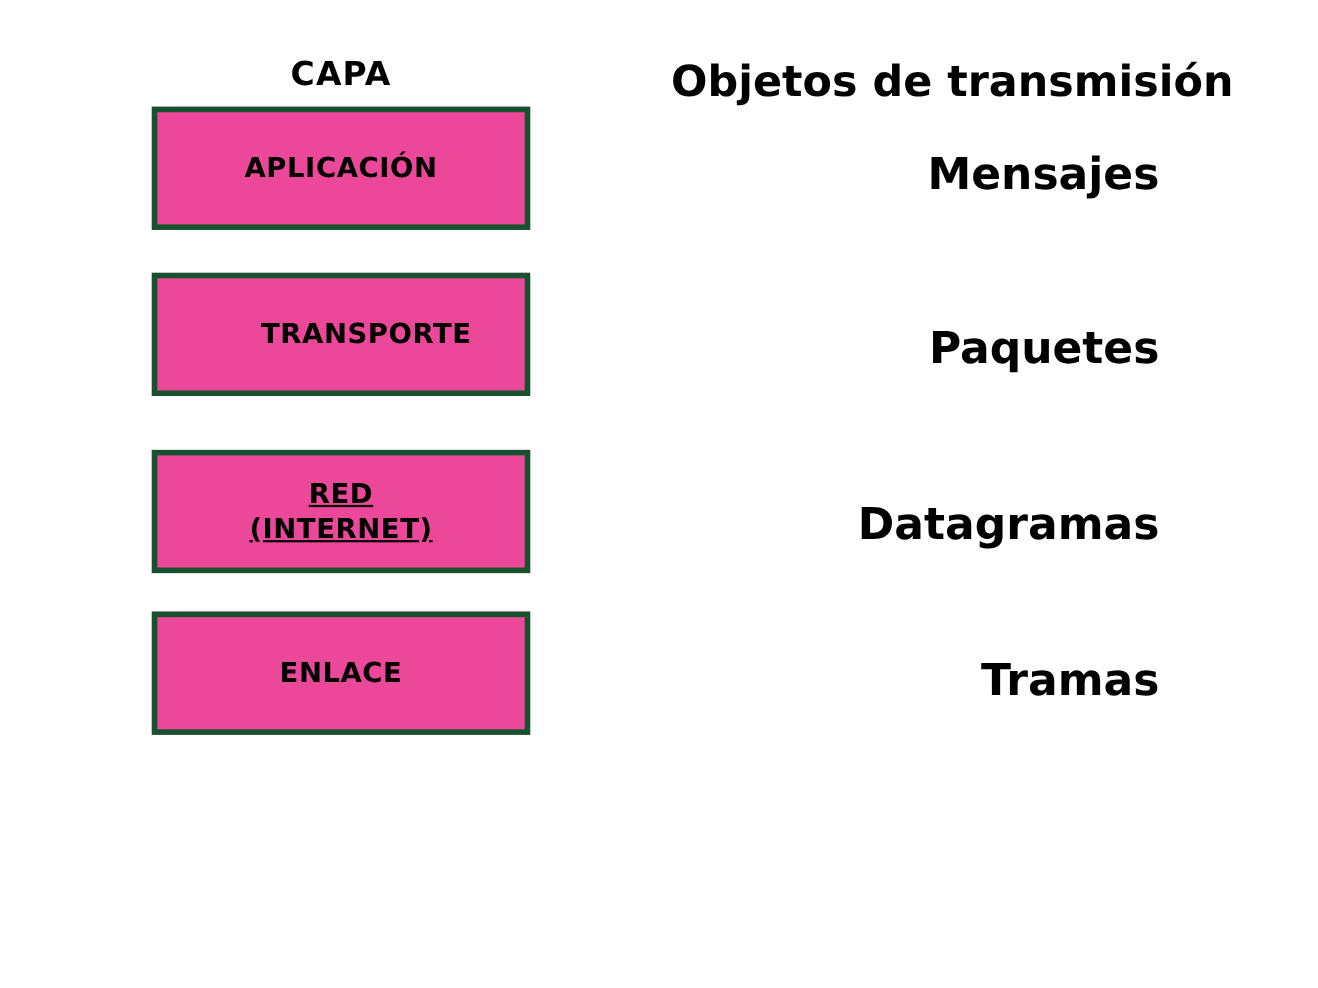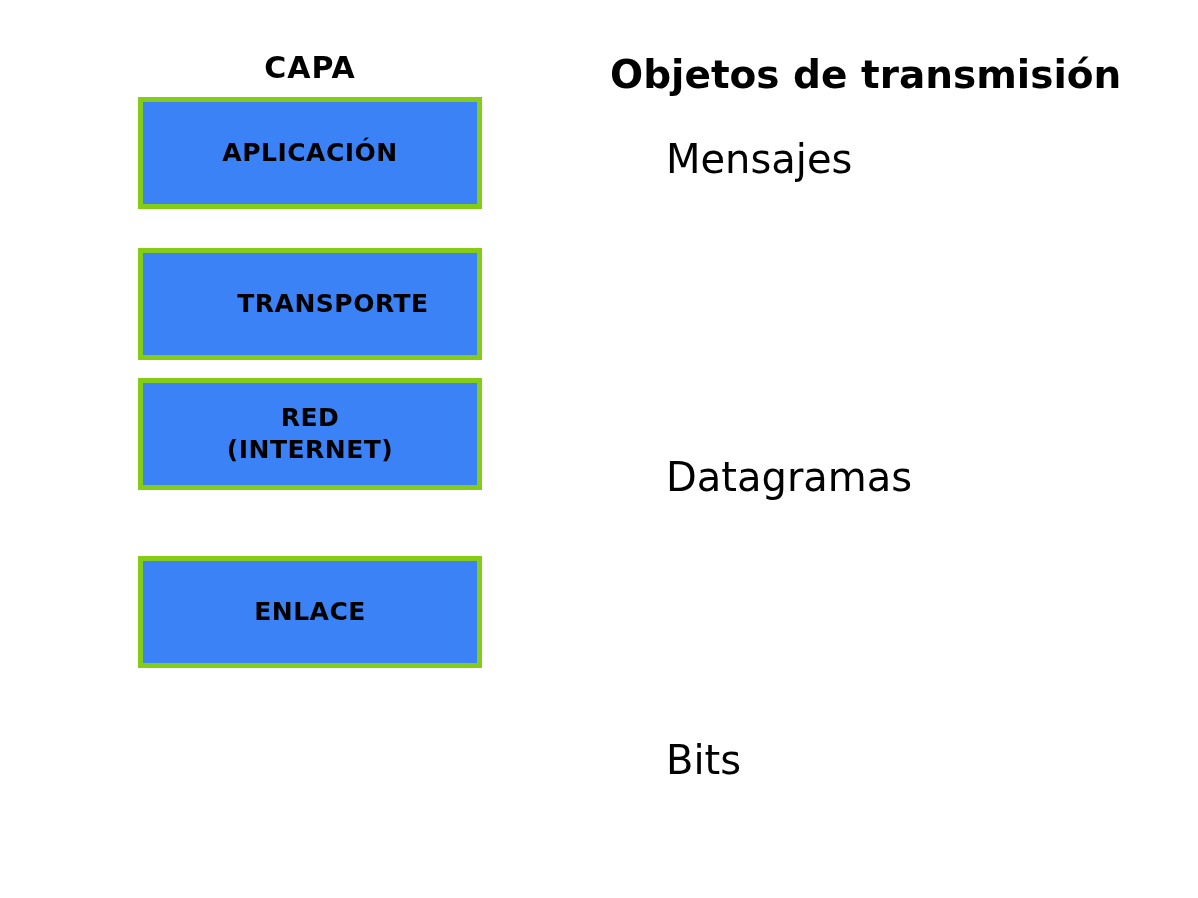--- a/index.html
+++ b/index.html
@@ -35,46 +35,46 @@
     width: 410px;
     top: 52px;
     font-size: 39px;
   }
   .layer-box {
     position: absolute;
     left: 138px;
     width: 344px;
     height: 112px;
     box-sizing: border-box;
-    border: 5px solid #84cc16;
-    background: #3b82f6;
+    border: 5px solid #14532d;
+    background: #ec4899;
     display: flex;
     align-items: center;
     justify-content: center;
     text-align: center;
     font-size: 25px;
     font-weight: bold;
     letter-spacing: 0.5px;
     line-height: 1.3;
     white-space: pre-line;
   }
   .unit-label {
     position: absolute;
-    left: 666px;
+    left: 644px;
     width: 410px;
-    text-align: left;
+    text-align: right;
     font-size: 40px;
-    font-weight: normal;
+    font-weight: bold;
     line-height: 1;
     white-space: nowrap;
   }
   
   .layer-box.r0 { top: 97px;  }
   .layer-box.r1 { top: 248px; padding-left: 46px; }
-  .layer-box.r2 { top: 378px; }
+  .layer-box.r2 { top: 409px; text-decoration: underline; }
   .layer-box.r3 { top: 556px; }
   .layer-box.r4 { top: 699px; }
   .unit-label.u0 { top: 139px; }
   .unit-label.u1 { top: 297px; }
   .unit-label.u2 { top: 457px; }
   .unit-label.u3 { top: 599px; }
   .unit-label.u4 { top: 740px; }
 </style>
 </head>
 <body>
@@ -82,22 +82,23 @@
 <div class="canvas">
 
   <div class="col-header capa">CAPA</div>
 
   <div class="col-header objetos">Objetos de transmisión</div>
 
   <div class="layer-box r0">APLICACIÓN</div>
   <div class="unit-label u0">Mensajes</div>
 
   <div class="layer-box r1">TRANSPORTE</div>
+  <div class="unit-label u1">Paquetes</div>
 
   <div class="layer-box r2">RED
 (INTERNET)</div>
   <div class="unit-label u2">Datagramas</div>
 
   <div class="layer-box r3">ENLACE</div>
+  <div class="unit-label u3">Tramas</div>
 
-  <div class="unit-label u4">Bits</div>
 
 </div>
 
 </body></html>

